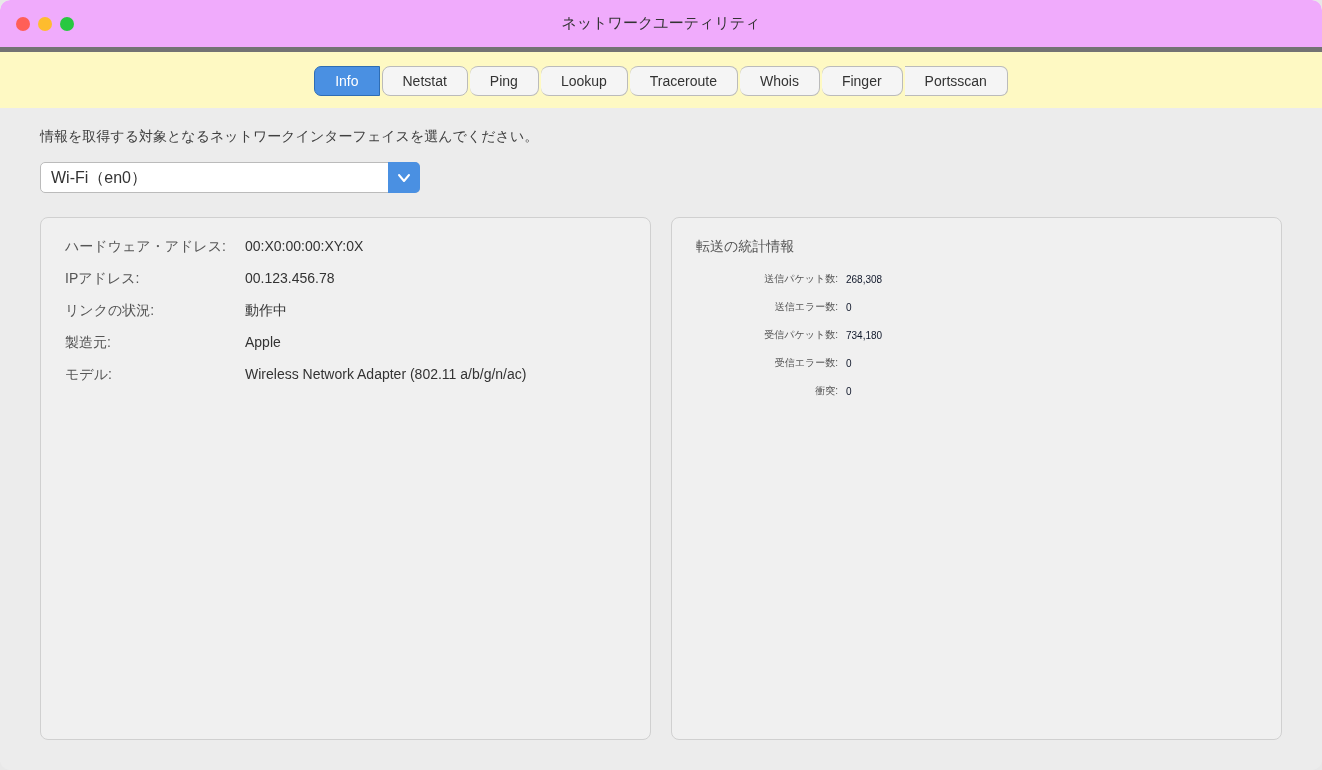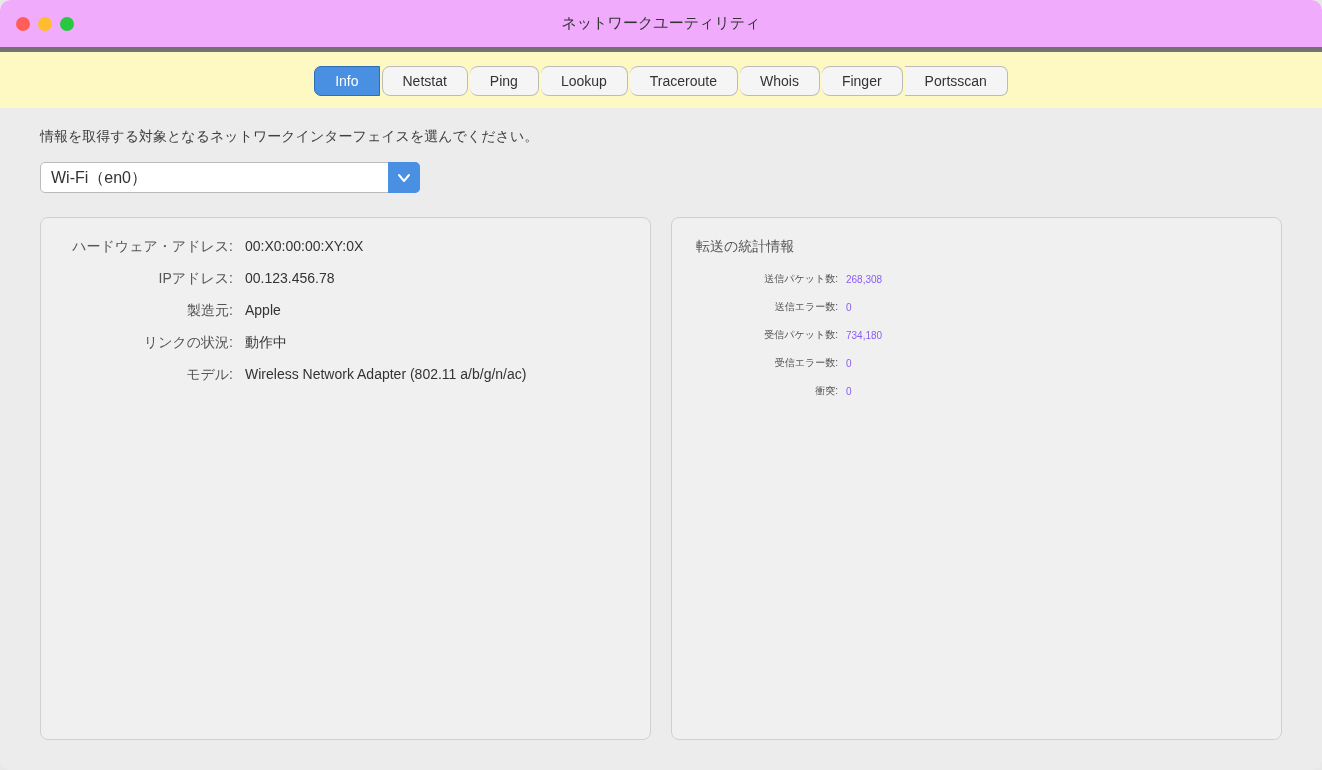--- a/index.html
+++ b/index.html
@@ -146,44 +146,43 @@
       margin-bottom: 16px;
       font-weight: 400;
     }
     .info-row {
       display: flex;
       align-items: flex-start;
       margin-bottom: 14px;
       font-size: 14px;
     }
     .info-label {
-      text-align: right;
       color: #555;
       min-width: 180px;
-      padding-right: 12px;
+      padding-right: 0;
       flex-shrink: 0;
     }
     .info-value {
       color: #333;
     }
     .stats-row {
       display: flex;
       align-items: center;
       margin-bottom: 14px;
       font-size: 10px;
     }
     .stats-label {
       text-align: right;
       color: #555;
       min-width: 150px;
       padding-right: 8px;
       flex-shrink: 0;
     }
     .stats-value {
-      color: #8b5cf6;
+      color: #0f172a;
     }
   </style>
 </head>
 <body>
 
 <div class="window">
   <div class="title-bar">
     <div class="title-bar-buttons">
       <button class="tb-btn tb-close"></button>
       <button class="tb-btn tb-minimize"></button>
@@ -225,26 +224,26 @@
         <div id="interface-rows">
             <div class="info-row">
               <span class="info-label">ハードウェア・アドレス:</span>
               <span class="info-value">00:X0:00:00:XY:0X</span>
             </div>
             <div class="info-row">
               <span class="info-label">IPアドレス:</span>
               <span class="info-value">00.123.456.78</span>
             </div>
             <div class="info-row">
+              <span class="info-label">リンクの状況:</span>
+              <span class="info-value">動作中</span>
+            </div>
+            <div class="info-row">
               <span class="info-label">製造元:</span>
               <span class="info-value">Apple</span>
-            </div>
-            <div class="info-row">
-              <span class="info-label">リンクの状況:</span>
-              <span class="info-value">動作中</span>
             </div>
             <div class="info-row">
               <span class="info-label">モデル:</span>
               <span class="info-value">Wireless Network Adapter (802.11 a/b/g/n/ac)</span>
             </div>
           </div>
       </div>
       <div class="panel">
         <div class="panel-title">転送の統計情報</div>
         <div id="transfer-rows">

